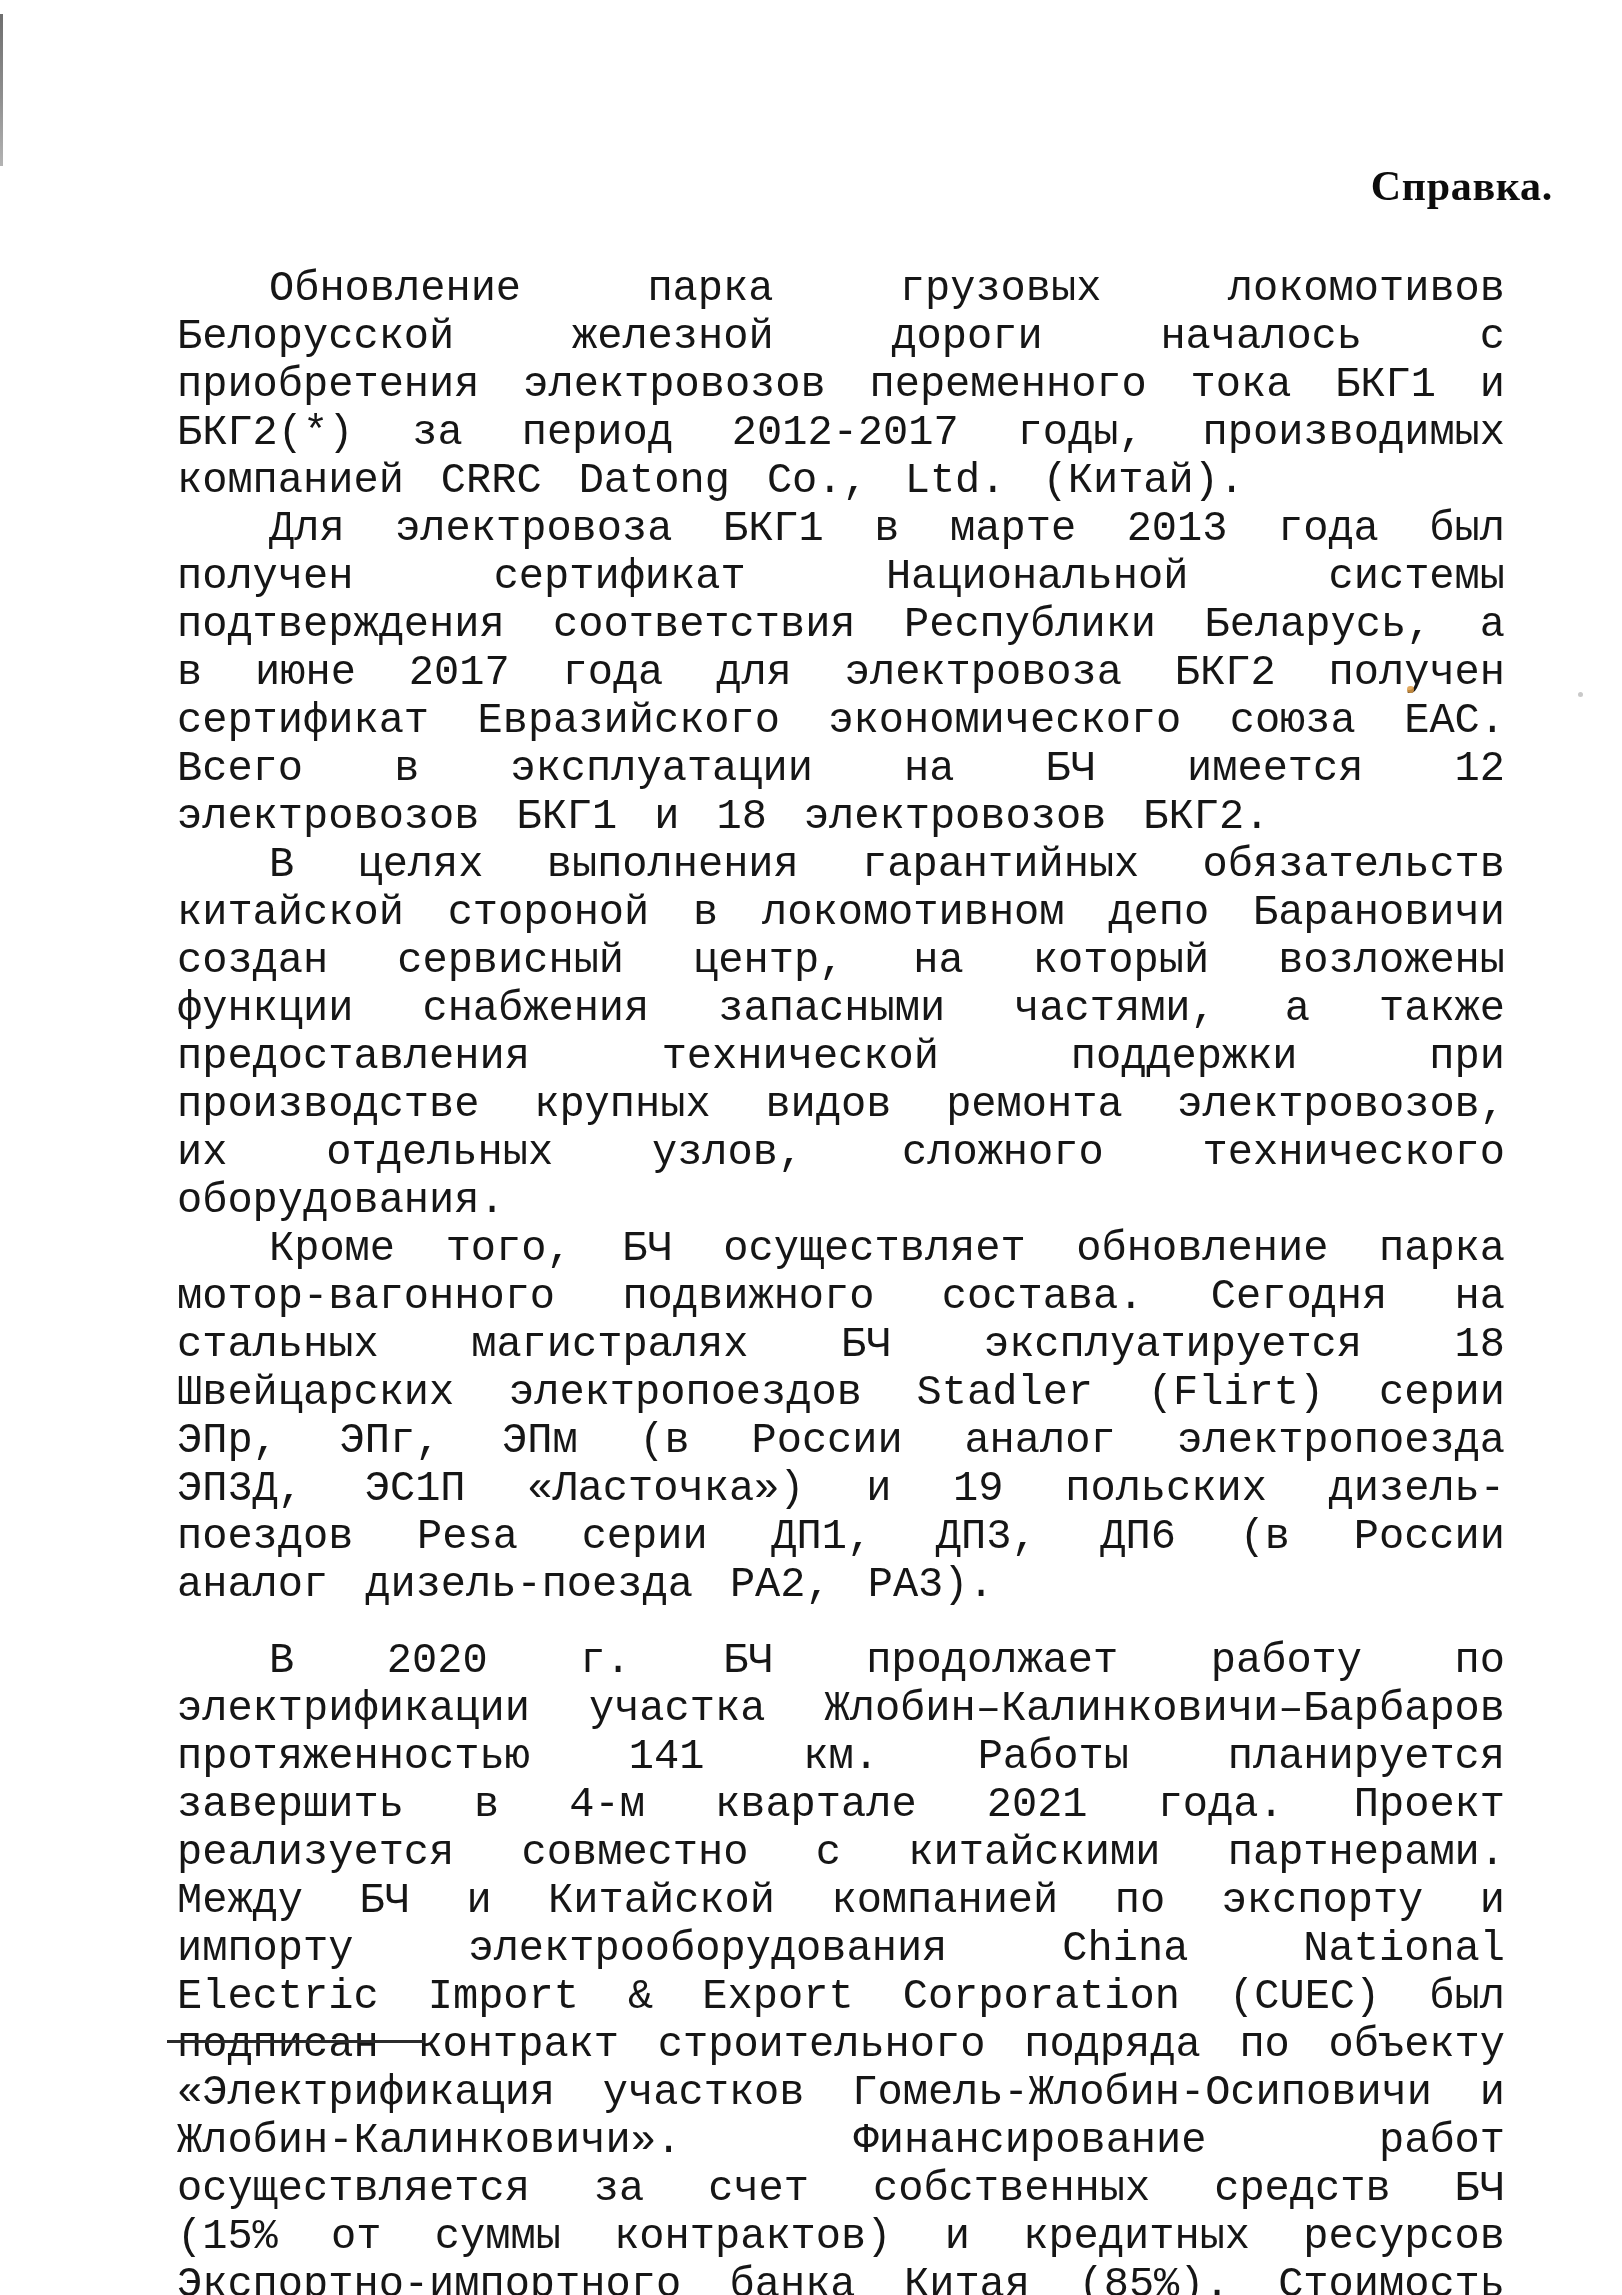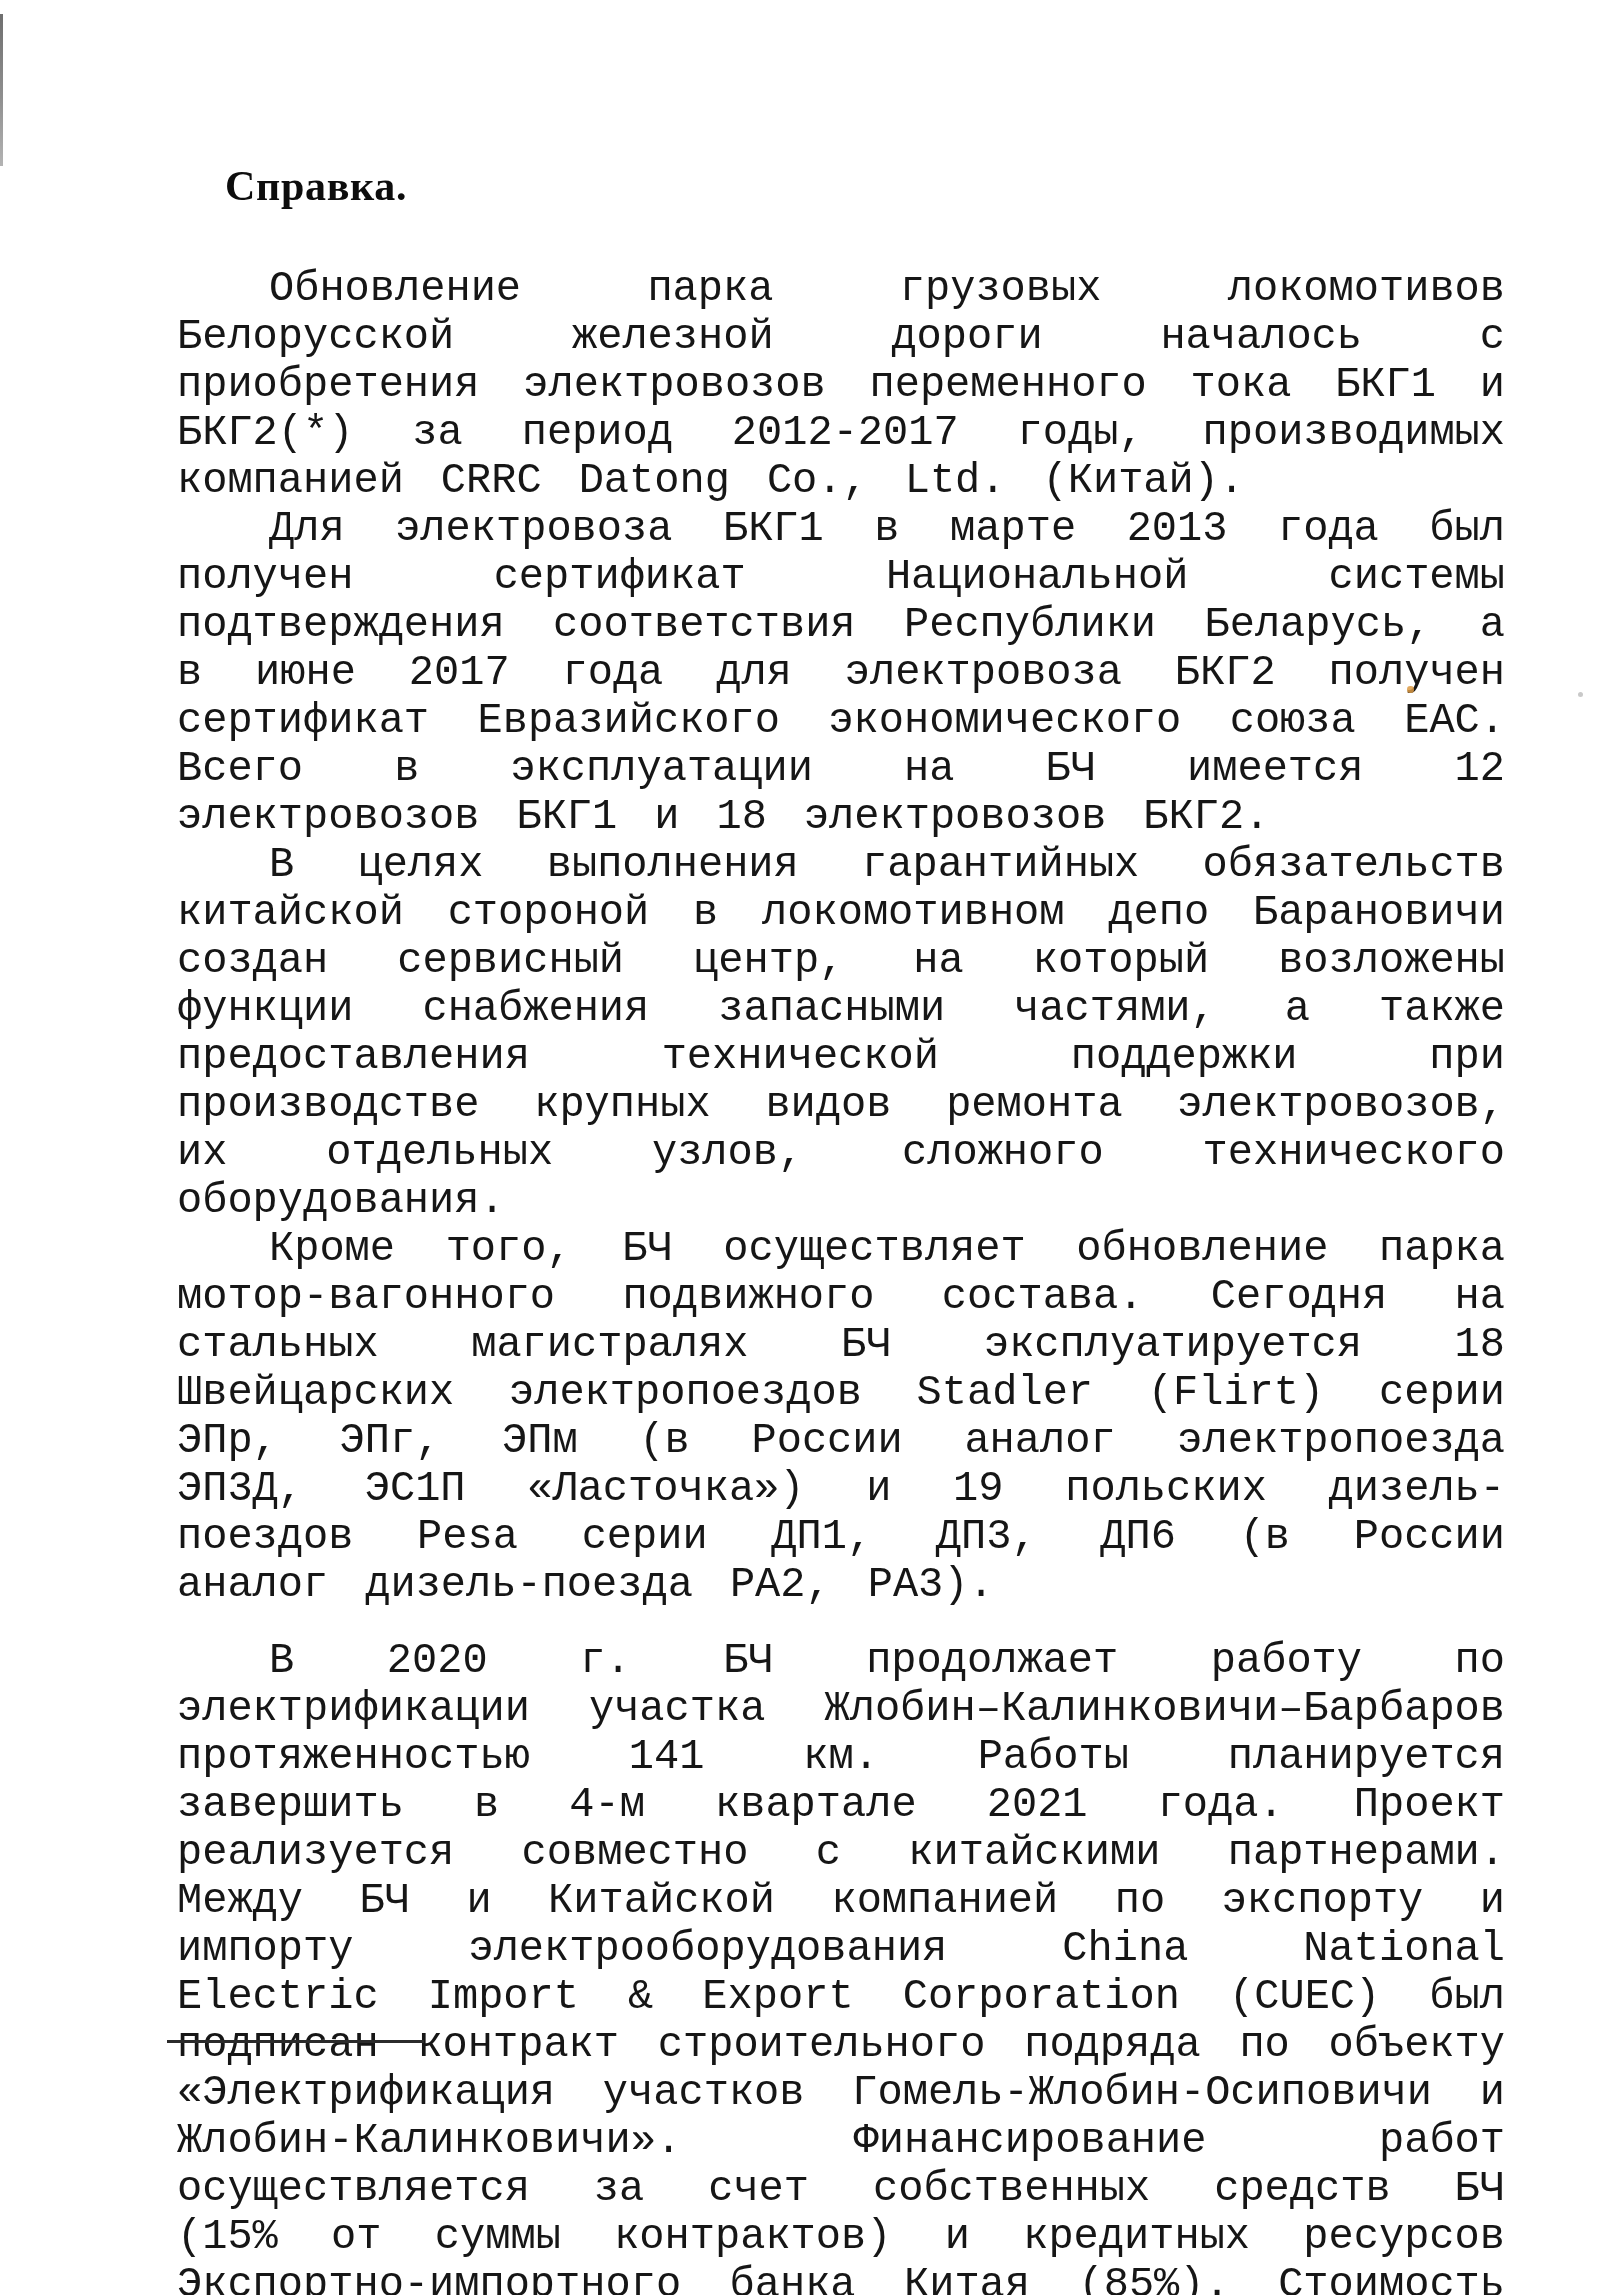--- a/index.html
+++ b/index.html
@@ -16,21 +16,21 @@
     overflow: hidden;
     box-sizing: border-box;
     padding: 165px 118px 0 177px;
     font-family: "Liberation Serif", "DejaVu Serif", serif;
     color: #161616;
   }
   .title {
     font-size: 42px;
     font-weight: bold;
     line-height: 1;
-    text-align: left;
+    text-align: right;
     margin: 0 0 58px 0;
     position: relative;
     left: 48px;
     color: #0d0d0d;
     letter-spacing: 0.7px;
   }
   .par {
     margin: 0;
     font-size: 42px;
     line-height: 48px;

